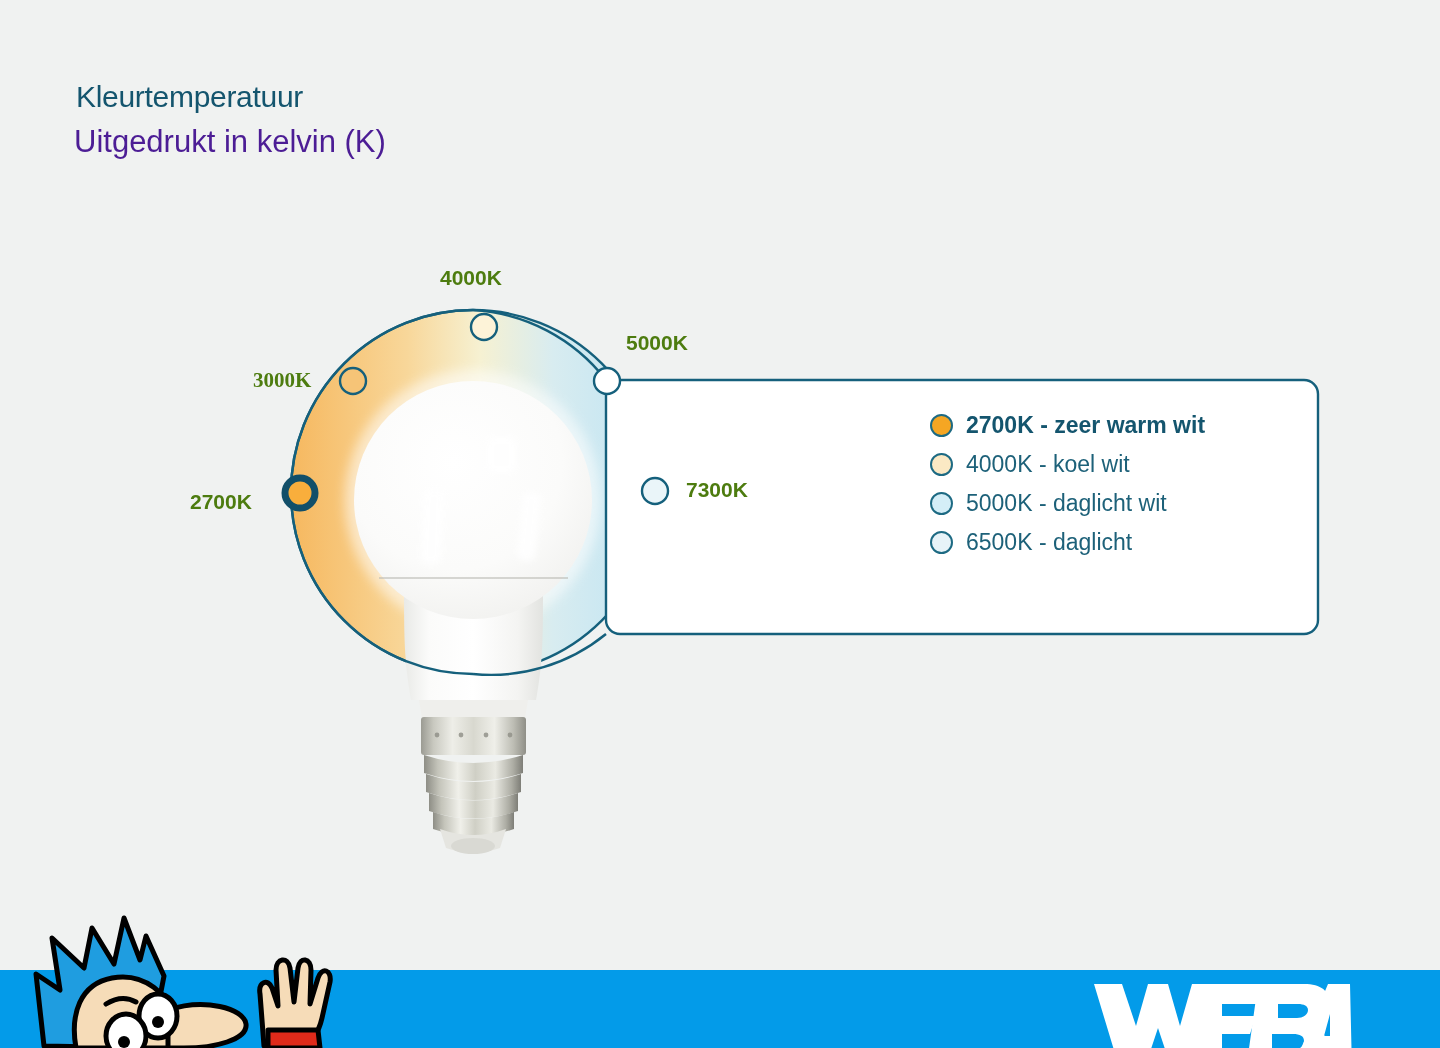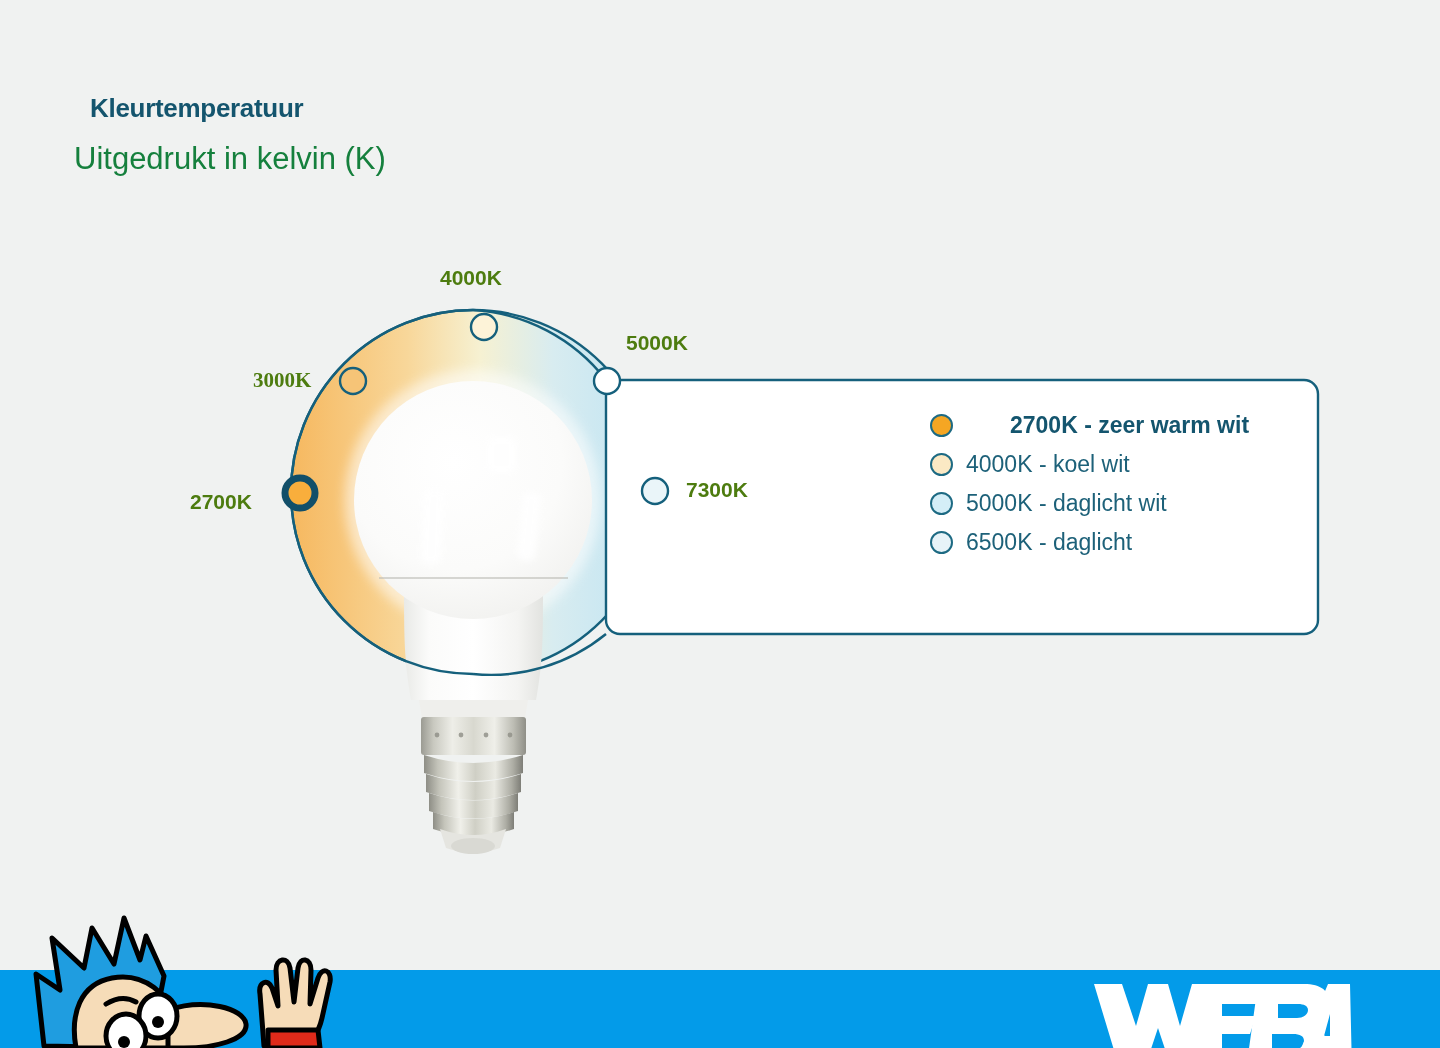--- a/index.html
+++ b/index.html
@@ -16,31 +16,31 @@
   }
 
   
   #header {
     position: absolute;
     left: 74px;
     top: 78px;
     width: 800px;
   }
   #page-title {
-    font-size: 26px;
-    font-weight: bold;
+    font-size: 30px;
+    font-weight: normal;
     color: #14556e;
     letter-spacing: -0.3px;
     line-height: 1.15;
-    margin: 16px;
+    margin: 2px;
   }
   #page-subtitle {
     font-size: 31px;
     font-weight: normal;
-    color: #15803d;
+    color: #4c1d95;
     line-height: 1.2;
     margin: 8px 0 0 0;
   }
 
   
   #diagram {
     position: absolute;
     left: 0;
     top: 0;
     width: 1440px;
@@ -101,21 +101,20 @@
     margin-right: 13px;
   }
   .legend-text {
     font-size: 23px;
     color: #1d6179;
     white-space: nowrap;
   }
   .legend-item.is-active .legend-text {
     font-weight: bold;
     color: #14556e;
-    margin-left: 44px;
   }
 
   
   #bottom-band {
     position: absolute;
     left: 0;
     bottom: 0;
     width: 1440px;
     height: 78px;
     background: #039be9;

